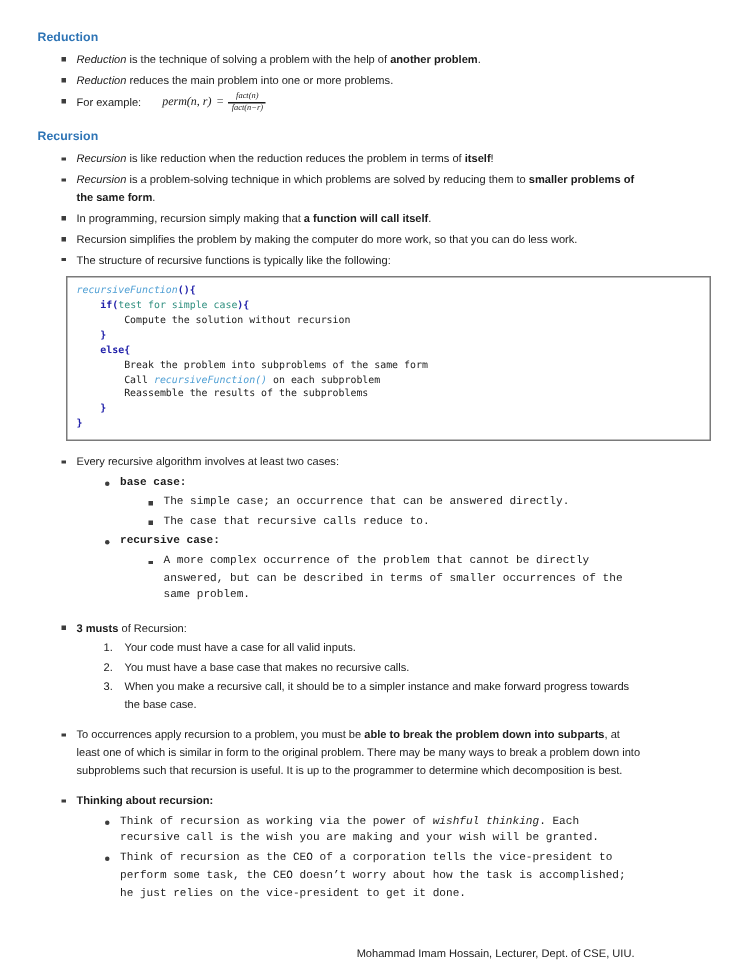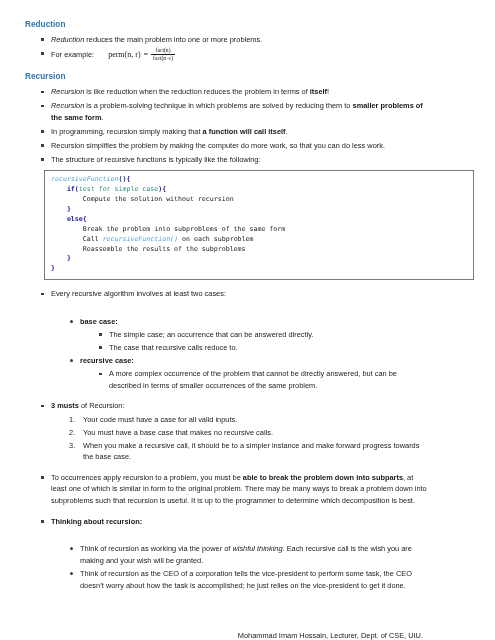--- a/index.html
+++ b/index.html
@@ -51,22 +51,23 @@
     position: absolute;
     left: 1px;
     top: 4.4px;
     width: 2.6px;
     height: 2.6px;
     background: #3d3d3d;
   }
 
   ul.lvl2 {
     list-style: none;
-    margin: 16px 0 0 0;
-    padding: 0 0 0 18px;
+    margin: 3px 0 0 0;
+    padding: 0 0 0 18px;
+    font-family: Liberation Mono, monospace;
   }
   ul.lvl2 > li {
     position: relative;
     font-size: 7.4px;
     line-height: 11.6px;
     padding-left: 11px;
     margin-bottom: 1.5px;
   }
   ul.lvl2 > li::before {
     content: "";
@@ -121,23 +122,24 @@
     left: 0;
     top: 0;
     font-size: 7.4px;
     color: #1a1a1a;
   }
 
   .it { font-style: italic; }
   .bd { font-weight: bold; }
   .formula {
     display: inline-flex;
-    align-items: center;
+    align-items: flex-start;
     gap: 3px;
     font-family: "Liberation Serif", serif;
+    font-style: italic;
     font-size: 8px;
     margin-left: 14px;
     vertical-align: middle;
   }
   .frac {
     display: inline-flex;
     flex-direction: column;
     align-items: center;
     vertical-align: middle;
     line-height: 1;
@@ -184,20 +186,23 @@
   }
 </style>
 </head>
 <body>
 
 <div class="page">
 
   <div class="heading">Reduction</div>
 
   <ul class="lvl1">
+    <li>
+      <span class="it">Reduction</span><span> is the technique of solving a problem with the help of </span><span class="bd">another problem</span><span>.</span>
+    </li>
     <li>
       <span class="it">Reduction</span><span> reduces the main problem into one or more problems.</span>
     </li>
     <li>
       <span>For example:</span><span class="formula">
           <span>perm(n, r)</span>
           <span>=</span>
           <span class="frac">
             <span class="num">fact(n)</span>
             <span class="den">fact(n−r)</span>

